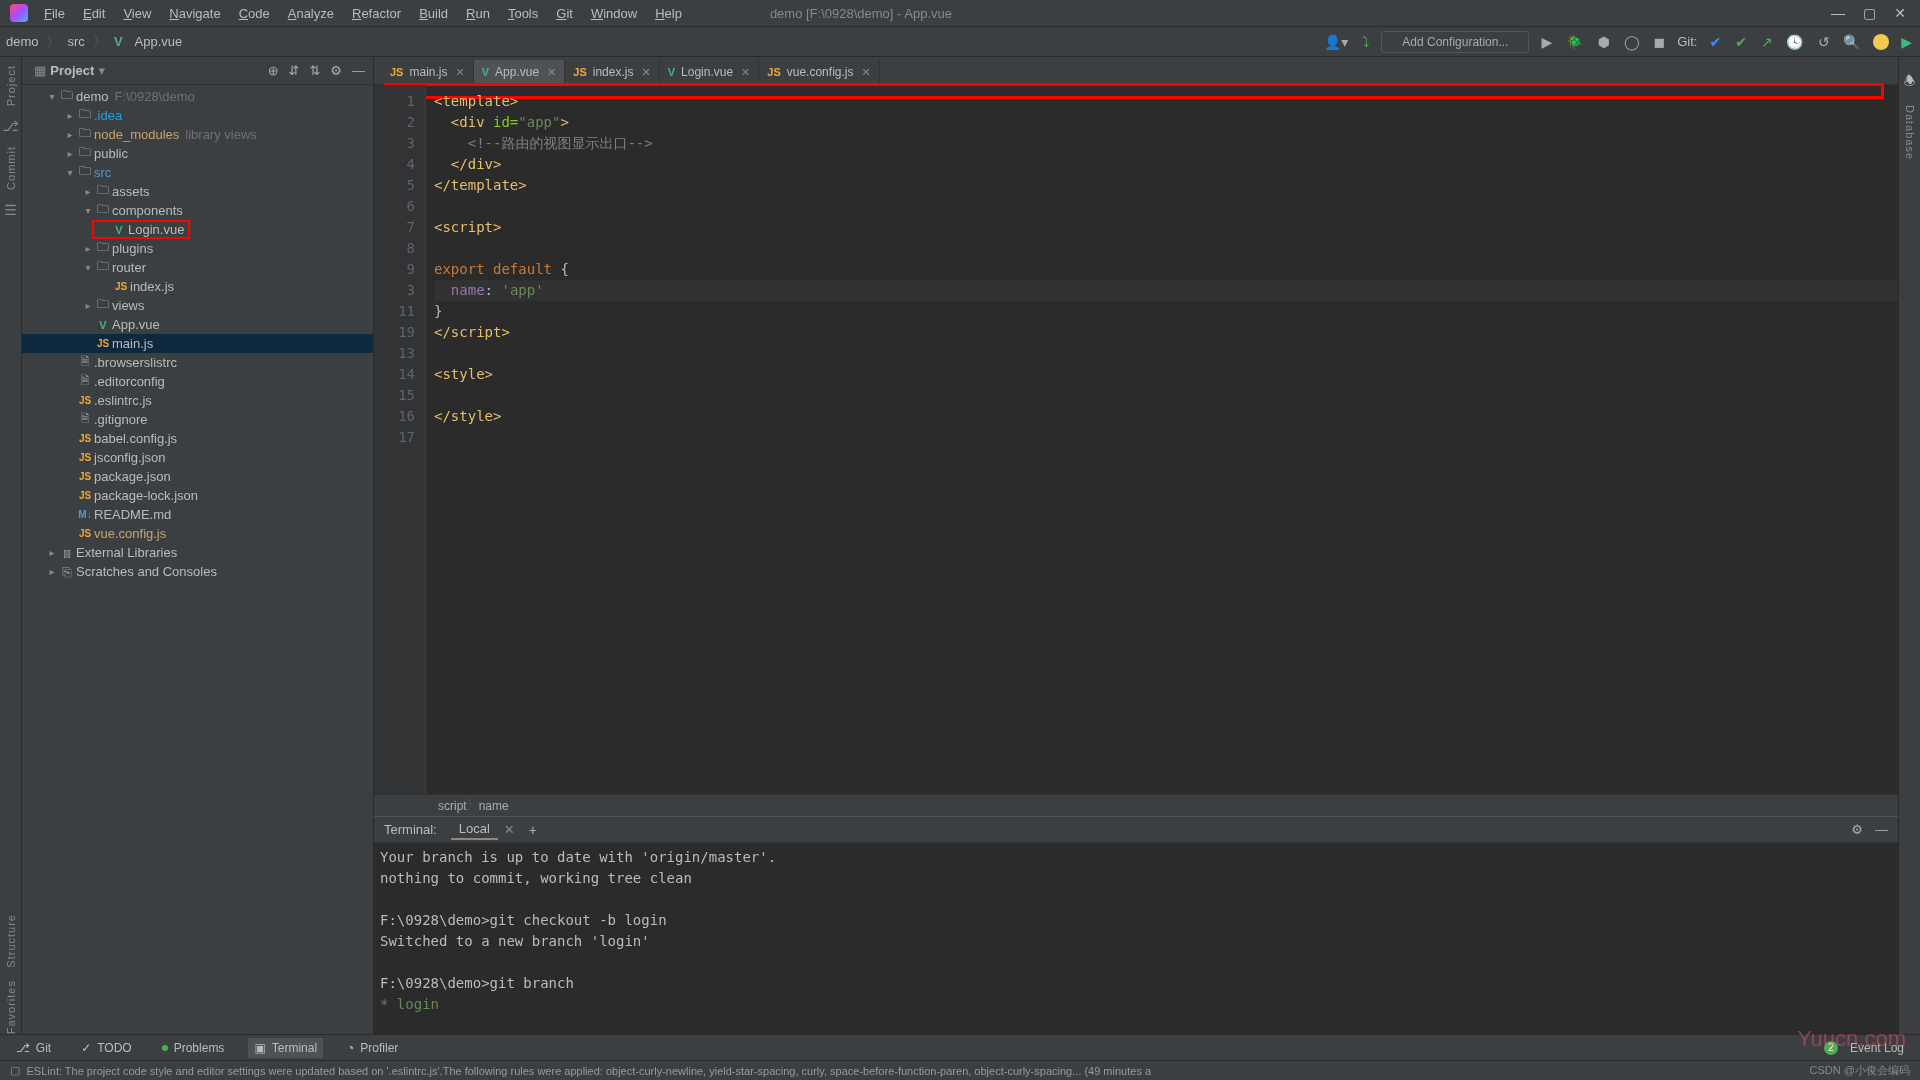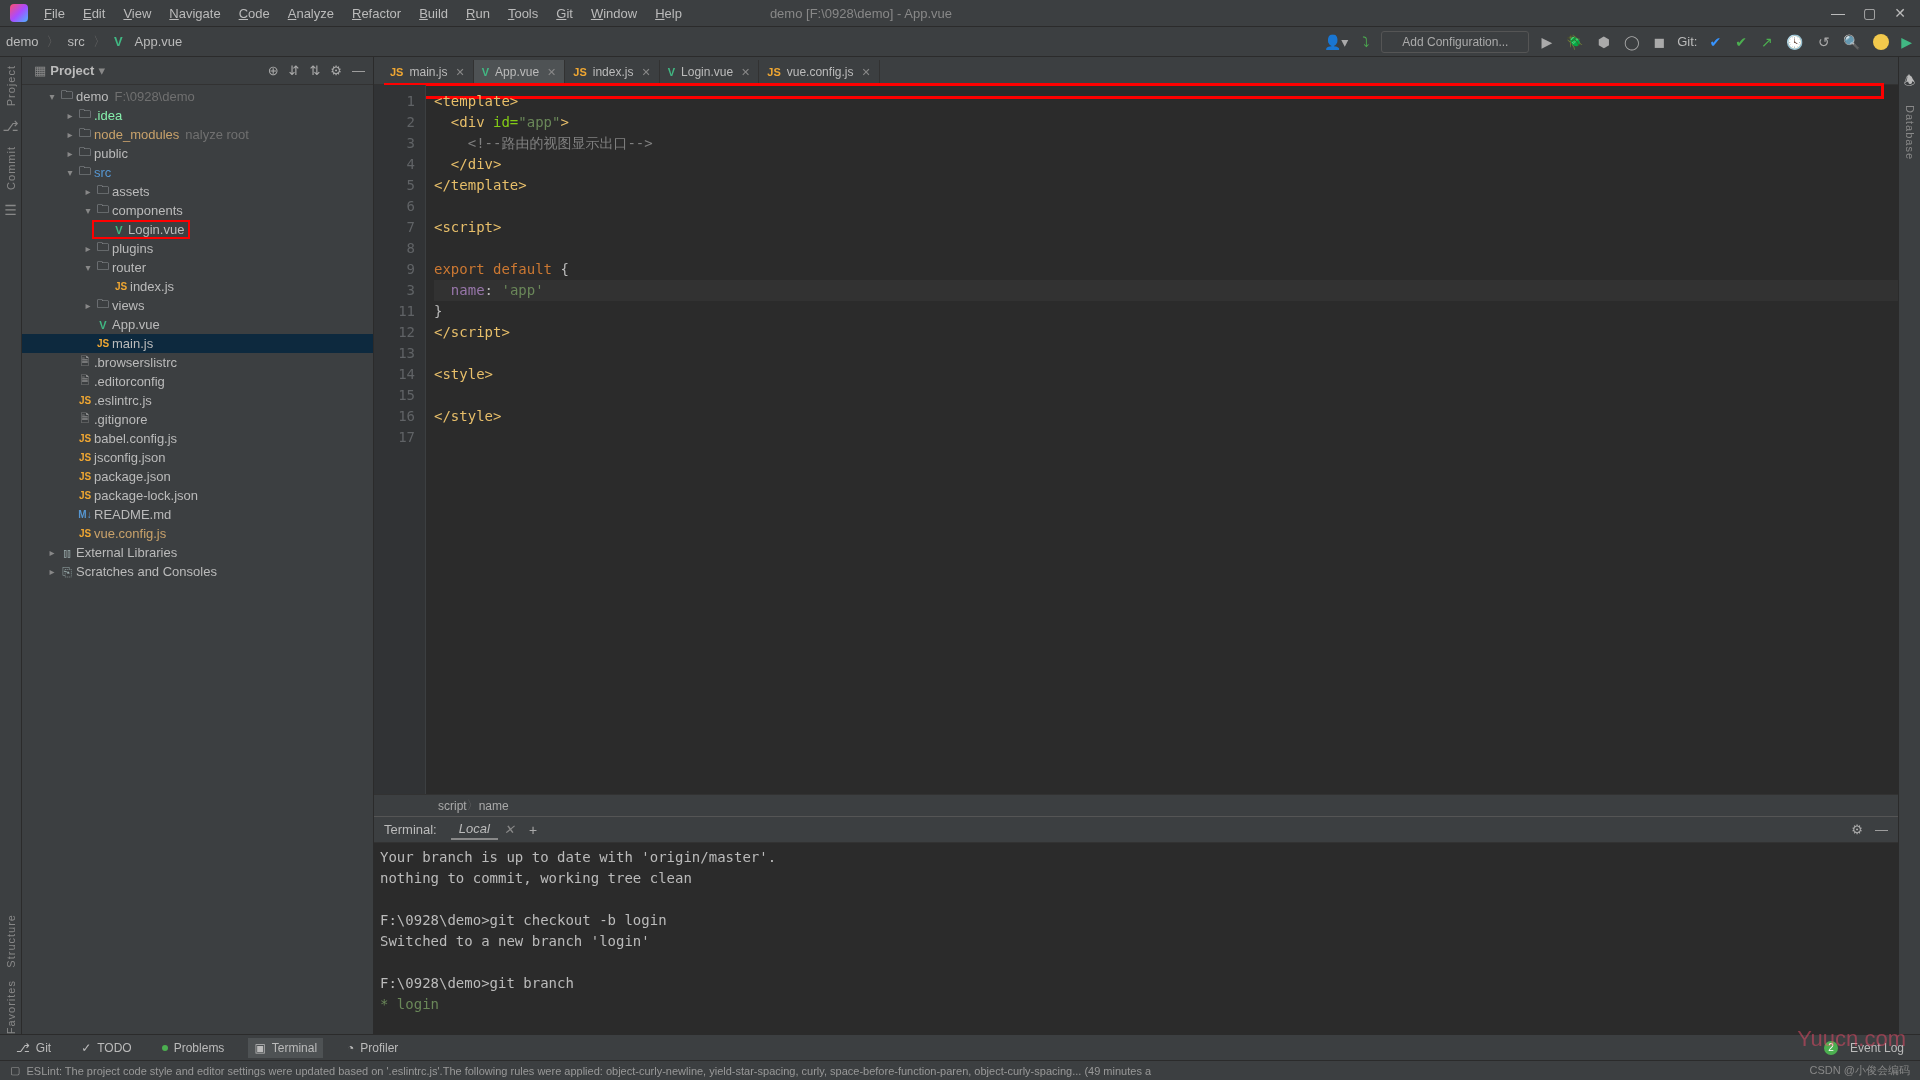--- a/index.html
+++ b/index.html
@@ -43,21 +43,21 @@
 .proj-header .icon { color:#888; font-size:13px; margin-left:4px;}
 .proj-header .title { font-weight:bold; margin-left:4px;}
 .proj-header .proj-tools { margin-left:auto; display:flex; gap:10px; color:#aaa; font-size:13px;}
 .tree { flex:1; overflow:auto; padding:2px 0 10px 0; }
 .tree-row { display:flex; align-items:center; height:19px; padding-left:6px; white-space:nowrap; }
 .tree-row .arrow { width:12px; display:inline-block; color:#888; font-size:10px; text-align:center;}
 .tree-row .spacer { display:inline-block; }
 .tree-row .ricon { width:18px; text-align:center; font-size:12px;}
 .tree-row .label { color:#bbb; }
 .tree-row .hint { color:#707070; margin-left:6px; }
-.tree-row.dim .label { color:#86efac;text-align:center; }
+.tree-row.dim .label { color:#0ea5e9;text-align:center; }
 .tree-row.orange .label { color:#c9a26b; }
 .tree-row.blue .label { color:#5696d1; }
 .tree-row.selected { background:#0d293e; }
 .tree-row .folder { color:#ced0d6; }
 .tree-row .js-icon { color:#f0a732; font-weight:bold; font-size:10px;}
 .tree-row .vue-icon { color:#41b883; font-weight:bold; font-size:11px;}
 .tree-row .md-icon { color:#5696d1; font-weight:bold; font-size:10px;}
 .tree-row .file-icon-g { color:#aaa; font-size:11px;}
 .red-box { border:2px solid #ff0000; padding:0 4px !important; margin-left:2px;}
 
@@ -78,21 +78,21 @@
 .code .hl-line { background:#323232; }
 .tag { color:#e8bf6a; } .attr{ color:#84cc16;} .str{ color:#6a8759;} .kw{ color:#cc7832;} .prop{color:#9876aa;} .punct{color:#bababa;} .comm{color:#808080;}
 .annotation { position:absolute; top:24px; right:60px; color:#ffd400; font-size:20px; font-weight:500; font-family:"Microsoft YaHei",sans-serif; line-height:30px;}
 .breadcrumb-bar { height:22px; background:#3c3f41; color:#aaa; display:flex; align-items:center; padding-left:64px; font-size:12px; border-top:1px solid #323232;}
 .breadcrumb-bar .sep{color:#666;}
 
 
 .terminal-wrap { height:218px; background:#2b2b2b; border-top:1px solid #555; display:flex; flex-direction:column;}
 .term-header { height:26px; background:#3c3f41; display:flex; align-items:center; padding:0 10px; color:#bbb; border-bottom:1px solid #323232;}
 .term-header .tools { margin-left:auto; display:flex; gap:12px; color:#aaa;}
-.term-tabs { display:flex; gap:6px; margin-left:14px; align-items:center;font-style:italic;}
+.term-tabs { display:flex; gap:6px; margin-left:14px; align-items:center;}
 .term-tab { padding:2px 8px; border-bottom:2px solid #888; color:#bbb;}
 .term-plus { color:#aaa; padding:0 8px; font-size:14px;}
 .term-body { flex:1; padding:4px 6px; font-family:Consolas,monospace; font-size:14px; line-height:21px; color:#bbb; overflow:auto;}
 .term-body .g{color:#6a8759;}
 
 
 .bottom-tools { height:26px; background:#3c3f41; display:flex; align-items:center; padding:0 10px; gap:18px; border-top:1px solid #2b2b2b;}
 .bottom-tools .bt { color:#bbb; display:flex; align-items:center; gap:6px; font-size:12px; padding:3px 6px;}
 .bottom-tools .bt.active { background:#4e5254;}
 .bottom-tools .bt .dot{ width:6px;height:6px;border-radius:50%; background:#4caf50;display:inline-block;}
@@ -196,21 +196,21 @@
           <span class="spacer" style="width:36px"></span>
           <span class="arrow">▸</span>
           <span class="ricon folder">🗀</span>
           <span class="label">.idea</span>
         </div>
         <div class="tree-row orange">
           <span class="spacer" style="width:36px"></span>
           <span class="arrow">▸</span>
           <span class="ricon folder">🗀</span>
           <span class="label">node_modules</span>
-          <span class="hint">nalyze root</span>
+          <span class="hint">library views</span>
         </div>
         <div class="tree-row ">
           <span class="spacer" style="width:36px"></span>
           <span class="arrow">▸</span>
           <span class="ricon folder">🗀</span>
           <span class="label">public</span>
         </div>
         <div class="tree-row blue">
           <span class="spacer" style="width:36px"></span>
           <span class="arrow">▾</span>
@@ -381,21 +381,21 @@
           <div>2</div>
           <div>3</div>
           <div>4</div>
           <div>5</div>
           <div>6</div>
           <div>7</div>
           <div>8</div>
           <div>9</div>
           <div>3</div>
           <div>11</div>
-          <div>12</div>
+          <div>19</div>
           <div>13</div>
           <div>14</div>
           <div>15</div>
           <div>16</div>
           <div>17</div>
         </div>
       <div class="code" id="code">
       <div class="line"><span class="tag">&lt;template&gt;</span></div>
           <div class="line">  <span class="tag">&lt;div</span> <span class="attr">id=</span><span class="str">"app"</span><span class="tag">&gt;</span></div>
           <div class="line">    <span class="comm">&lt;!--路由的视图显示出口--&gt;</span></div>

